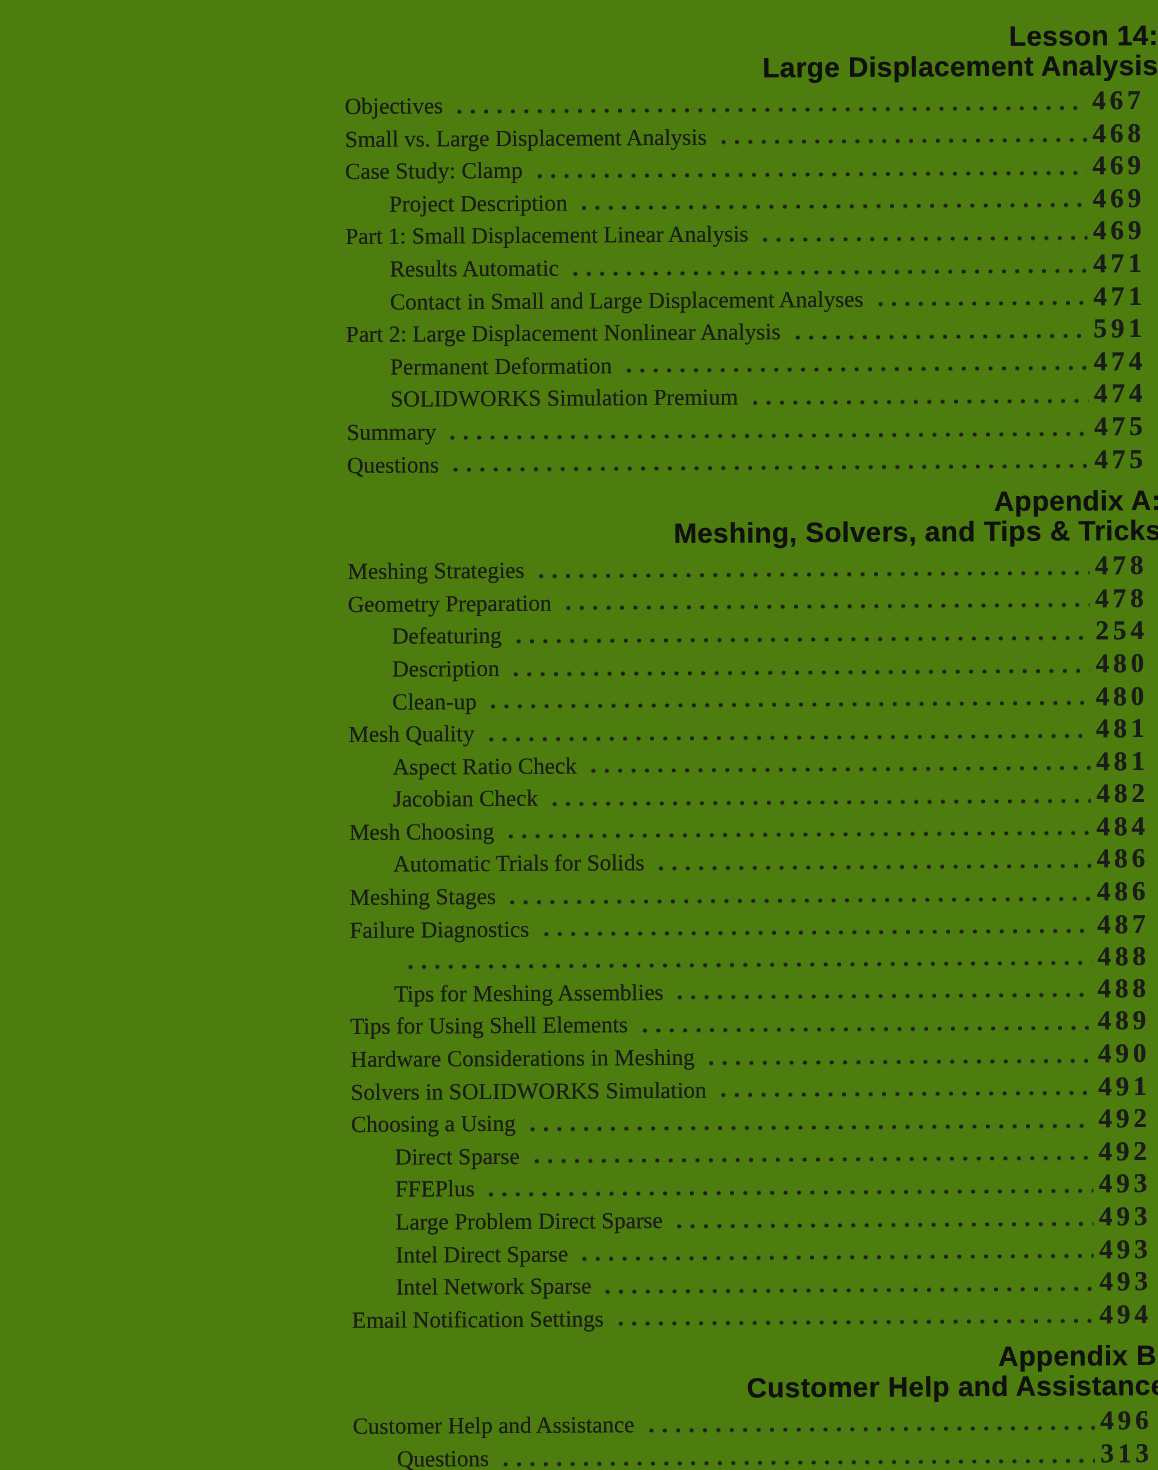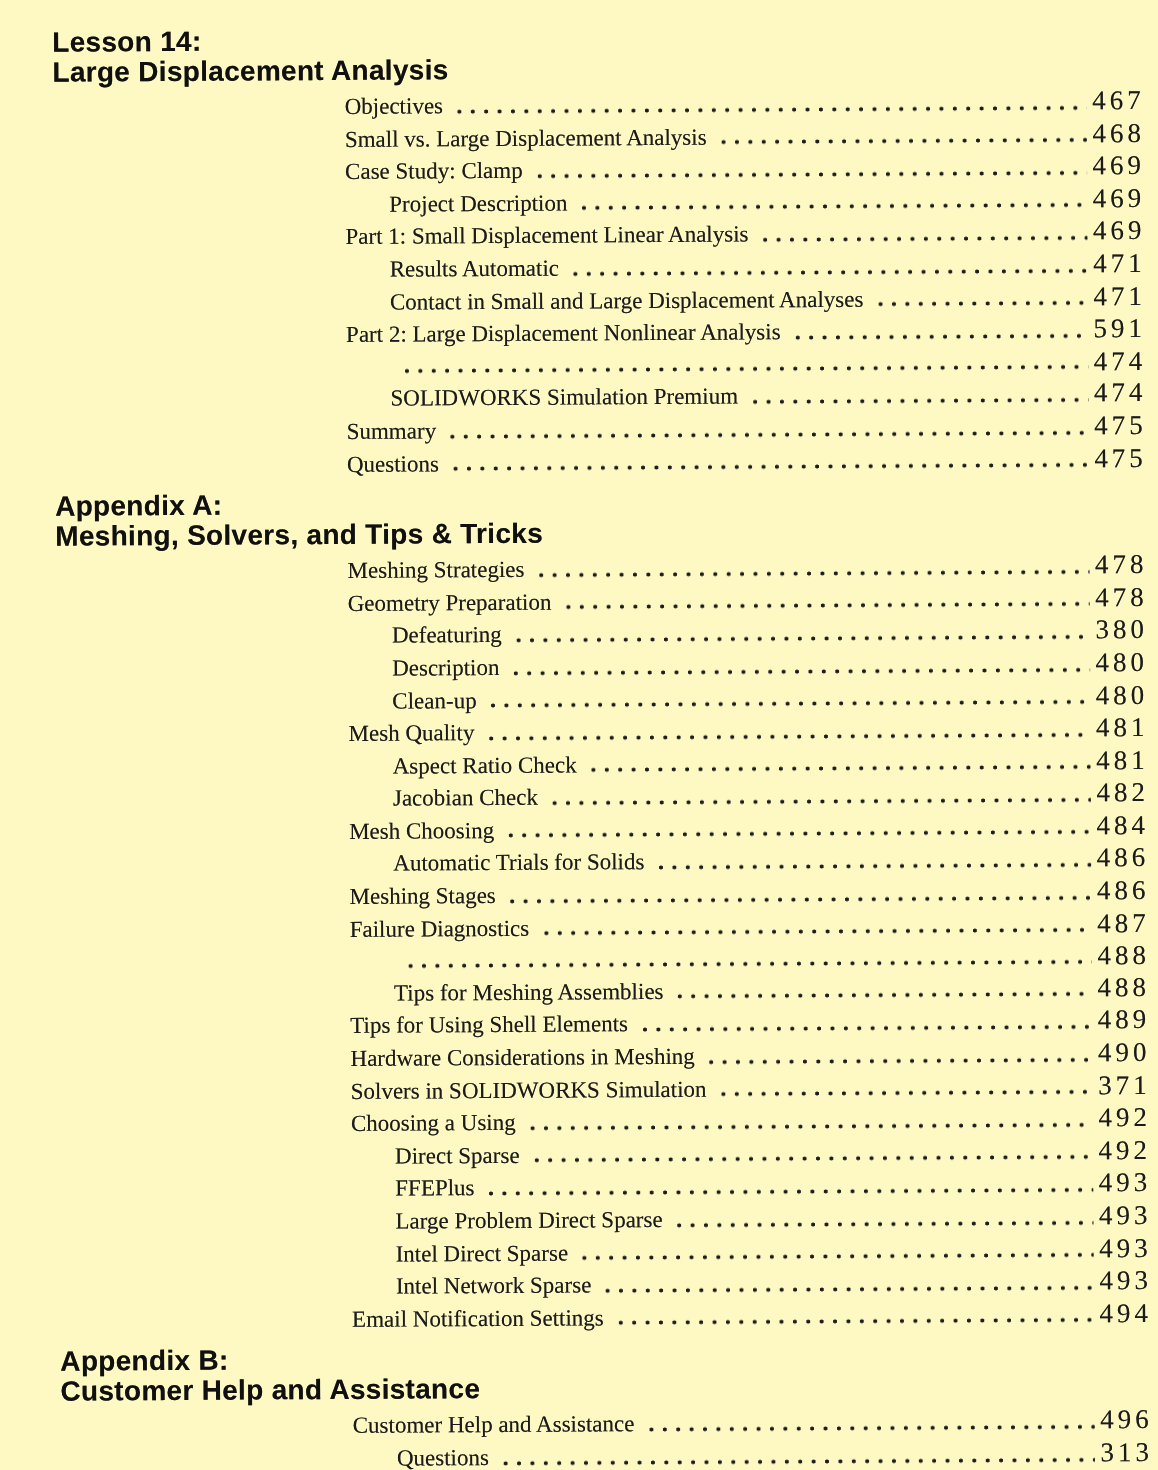--- a/index.html
+++ b/index.html
@@ -4,24 +4,25 @@
 <style>
   html, body {
     margin: 0;
     padding: 0;
     background: #ffffff;
   }
   .page {
     position: relative;
     width: 1158px;
     height: 1470px;
-    background: #fef9c3;
+    background: #4d7c0f;
     overflow: hidden;
     color: #1b1b1b;
     font-family: "Liberation Serif", serif;
+    text-align: right;
   }
   
   .scan {
     padding-top: 28px;
     transform: rotate(-0.35deg);
     transform-origin: 0 0;
   }
   .toc-section + .toc-section {
     margin-top: 10px;
   }
@@ -59,20 +60,21 @@
     background-size: 13.4px 9px;
     background-repeat: repeat-x;
     background-position: left center;
   }
   .pagenum {
     white-space: nowrap;
     font-size: 27px;
     letter-spacing: 4px;
     margin-right: -4px;
     text-shadow: 0 0 0.45px rgba(0,0,0,0.5);
+    font-weight: bold;
   }
 </style>
 </head>
 <body>
 
 <div class="page">
   <div class="scan" id="toc-content">
       <section class="toc-section">
         <div class="heading">
           <div class="heading-line">Lesson 14:</div>
@@ -112,20 +114,21 @@
           <span class="title">Contact in Small and Large Displacement Analyses</span>
           <span class="leader"></span>
           <span class="pagenum">471</span>
         </div>
         <div class="row level-1">
           <span class="title">Part 2: Large Displacement Nonlinear Analysis</span>
           <span class="leader"></span>
           <span class="pagenum">591</span>
         </div>
         <div class="row level-2">
+          <span class="title">Permanent Deformation</span>
           <span class="leader"></span>
           <span class="pagenum">474</span>
         </div>
         <div class="row level-2">
           <span class="title">SOLIDWORKS Simulation Premium</span>
           <span class="leader"></span>
           <span class="pagenum">474</span>
         </div>
         <div class="row level-1">
           <span class="title">Summary</span>
@@ -149,21 +152,21 @@
           <span class="pagenum">478</span>
         </div>
         <div class="row level-1">
           <span class="title">Geometry Preparation</span>
           <span class="leader"></span>
           <span class="pagenum">478</span>
         </div>
         <div class="row level-2">
           <span class="title">Defeaturing</span>
           <span class="leader"></span>
-          <span class="pagenum">380</span>
+          <span class="pagenum">254</span>
         </div>
         <div class="row level-2">
           <span class="title">Description</span>
           <span class="leader"></span>
           <span class="pagenum">480</span>
         </div>
         <div class="row level-2">
           <span class="title">Clean-up</span>
           <span class="leader"></span>
           <span class="pagenum">480</span>
@@ -218,21 +221,21 @@
           <span class="pagenum">489</span>
         </div>
         <div class="row level-1">
           <span class="title">Hardware Considerations in Meshing</span>
           <span class="leader"></span>
           <span class="pagenum">490</span>
         </div>
         <div class="row level-1">
           <span class="title">Solvers in SOLIDWORKS Simulation</span>
           <span class="leader"></span>
-          <span class="pagenum">371</span>
+          <span class="pagenum">491</span>
         </div>
         <div class="row level-1">
           <span class="title">Choosing a Using</span>
           <span class="leader"></span>
           <span class="pagenum">492</span>
         </div>
         <div class="row level-2">
           <span class="title">Direct Sparse</span>
           <span class="leader"></span>
           <span class="pagenum">492</span>

